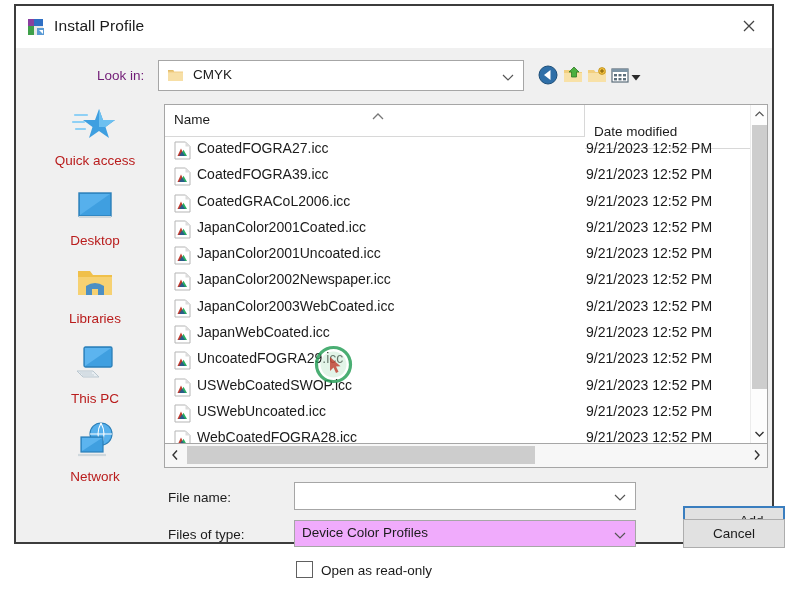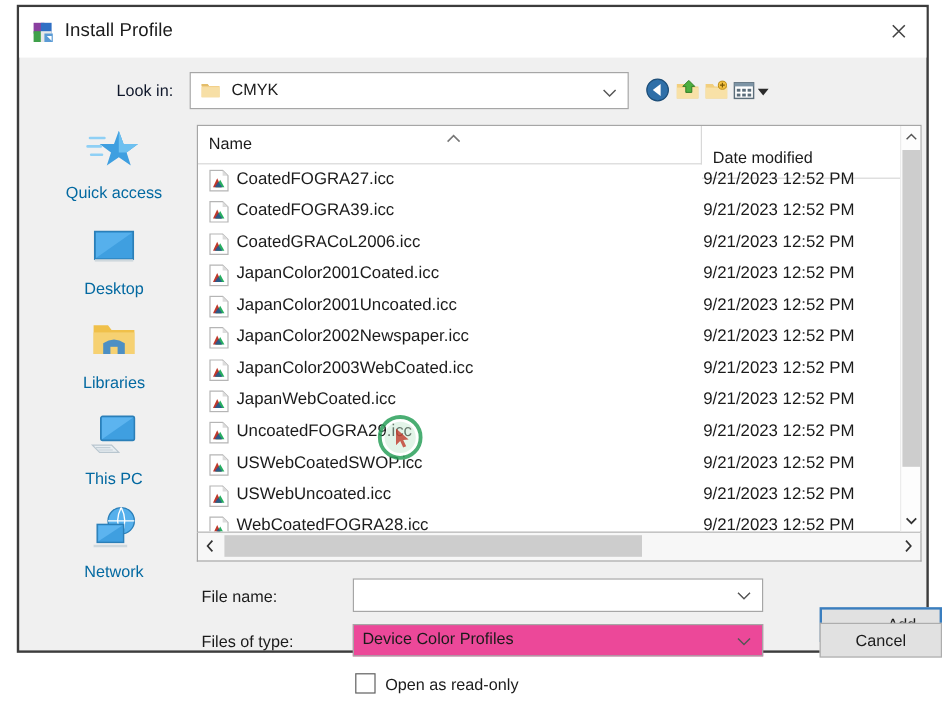--- a/index.html
+++ b/index.html
@@ -54,21 +54,21 @@
     display: flex; align-items: center; justify-content: center;
     cursor: default;
   }
   #close-btn svg { display:block; }
 
   
   #lookin-label {
     position: absolute;
     left: 81px; top: 62px;
     font-size: 13.5px;
-    color: #0f172a;
+    color: #701a75;
     white-space: nowrap;
   }
   #lookin-combo {
     position: absolute;
     left: 142px; top: 54px;
     width: 366px; height: 31px;
     background: #ffffff;
     border: 1px solid #a6a6a6;
     box-sizing: border-box;
   }
@@ -122,21 +122,21 @@
     cursor: default;
   }
   .place-icon {
     display: block;
     margin: 0 auto 4px auto;
     width: 48px; height: 48px;
   }
   .place-label {
     display: block;
     font-size: 13.5px;
-    color: #0369a1;
+    color: #b91c1c;
     white-space: nowrap;
   }
 
   
   #filelist {
     position: absolute;
     left: 148px; top: 98px;
     width: 604px; height: 340px;
     background: #ffffff;
     border: 1px solid #a6a6a6;
@@ -276,21 +276,21 @@
   #lbl-filetype {
     position: absolute;
     left: 152px; top: 521px;
     font-size: 13.5px; color: #1b1b1b;
     white-space: nowrap;
   }
   #filetype-combo {
     position: absolute;
     left: 278px; top: 514px;
     width: 342px; height: 27px;
-    background: #ec4899;
+    background: #f0abfc;
     border: 1px solid #a6a6a6;
     box-sizing: border-box;
   }
   #filetype-value {
     position: absolute;
     left: 7px; top: 4px;
     font-size: 13.5px; color: #1b1b1b;
     white-space: nowrap;
   }
   .combo-caret {

